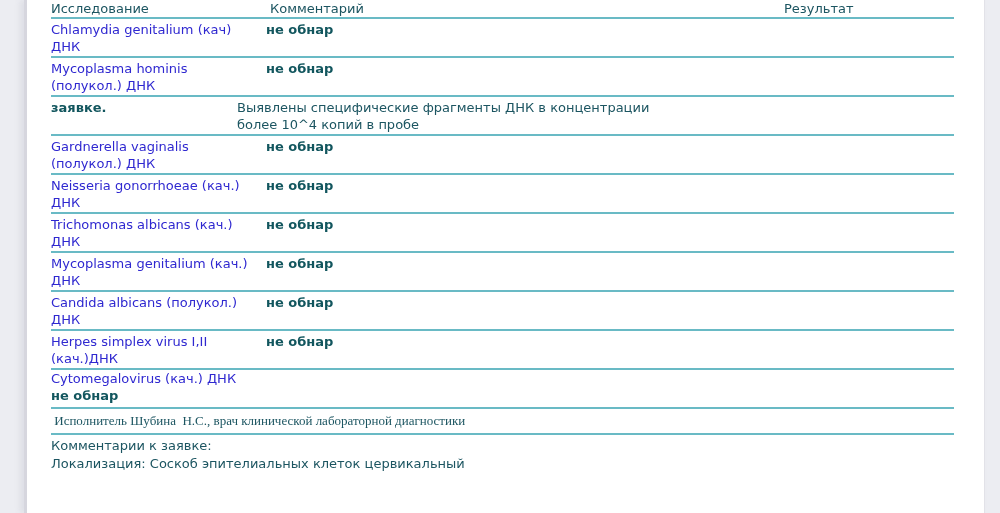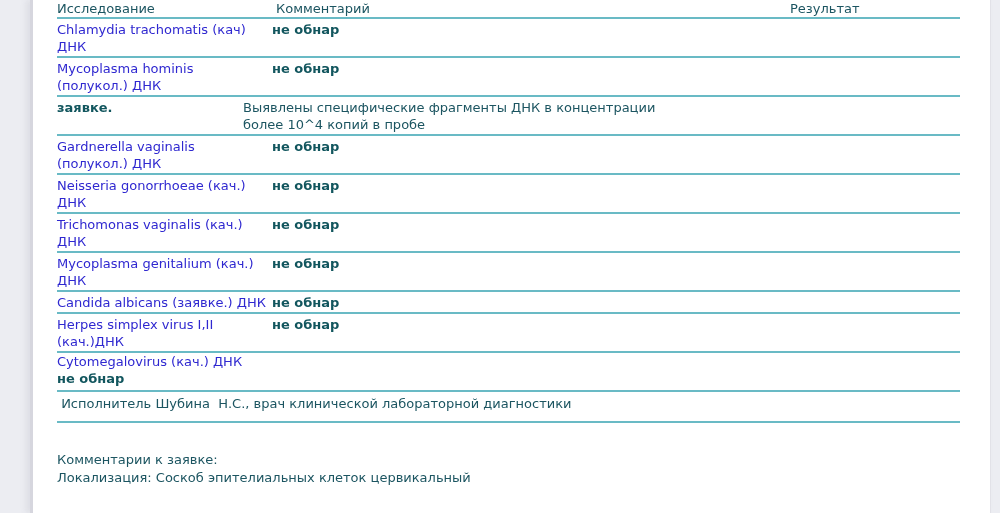--- a/index.html
+++ b/index.html
@@ -3,57 +3,57 @@
 <meta charset="utf-8">
 <style>
   html,body{margin:0;padding:0;}
   body{
     width:1000px;height:513px;position:relative;overflow:hidden;
     background:var(--outside-bg,#ecedf2);
     font-family:"DejaVu Sans","Liberation Sans",sans-serif;
     font-size:13px;color:var(--body-text,#1c5561);
   }
   .page{
-    position:absolute;left:30px;top:0;height:513px;width:961px;
+    position:absolute;left:24px;top:0;height:513px;width:961px;
     background:var(--page-bg,#ffffff);
     border-left:3px solid #d6d6de;border-right:1px solid #e2e2e8;
     box-sizing:border-box;box-shadow:-4px 0 6px rgba(100,100,120,.10);
   }
   .content{margin:0 30px 0 24px;}
   .thead,.row{display:flex;border-bottom:2px solid var(--rule,#69bac5);}
   .thead{padding:1px 0 0;}
   .thead .cell{line-height:16px;}
   .row{padding:2px 0 1px;}
   .row:last-child{padding:0 0 3px;flex-direction:column;}
   .cell{line-height:17px;}
   .c1{flex:none;width:211px;padding-right:4px;}
   .c2{flex:none;width:166px;padding-right:4px;}
   .c3{flex:1;min-width:0;}
   .thc{padding-left:4px;}
   .test{color:var(--test-name,#2f28d0);}
   .result{font-weight:bold;color:var(--result,#12565e);}
   .comment{max-width:455px;margin-left:16px;}
-  .executor{padding:4px 0 10px;border-bottom:2px solid var(--rule,#69bac5);white-space:pre-wrap;}
-  .comments{padding-top:28px;line-height:18px;}
+  .executor{padding:4px 0 4px;border-bottom:2px solid var(--rule,#69bac5);white-space:pre-wrap;font-family:Liberation Serif, serif;}
+  .comments{padding-top:2px;line-height:18px;}
 </style>
 </head>
 <body>
 
 <div class="page">
   <div class="content">
 
     <div class="thead">
       <div class="cell c1">Исследование</div>
       <div class="cell c3 thc">Комментарий</div>
       <div class="cell c2">Результат</div>
     </div>
 
     <div id="rows">
   <div class="row">
-    <div class="cell c1 test">Chlamydia trachomatis (кач) ДНК</div>
+    <div class="cell c1 test">Chlamydia genitalium (кач) ДНК</div>
     <div class="cell c2 result">не обнар</div>
     <div class="cell c3 comment"></div>
   </div>
 
   <div class="row">
     <div class="cell c1 test">Mycoplasma hominis (полукол.) ДНК</div>
     <div class="cell c2 result">не обнар</div>
     <div class="cell c3 comment"></div>
   </div>
 
@@ -68,33 +68,33 @@
     <div class="cell c3 comment"></div>
   </div>
 
   <div class="row">
     <div class="cell c1 test">Neisseria gonorrhoeae (кач.) ДНК</div>
     <div class="cell c2 result">не обнар</div>
     <div class="cell c3 comment"></div>
   </div>
 
   <div class="row">
-    <div class="cell c1 test">Trichomonas vaginalis (кач.) ДНК</div>
+    <div class="cell c1 test">Trichomonas albicans (кач.) ДНК</div>
     <div class="cell c2 result">не обнар</div>
     <div class="cell c3 comment"></div>
   </div>
 
   <div class="row">
     <div class="cell c1 test">Mycoplasma genitalium (кач.) ДНК</div>
     <div class="cell c2 result">не обнар</div>
     <div class="cell c3 comment"></div>
   </div>
 
   <div class="row">
-    <div class="cell c1 test">Candida albicans (заявке.) ДНК</div>
+    <div class="cell c1 test">Candida albicans (полукол.) ДНК</div>
     <div class="cell c2 result">не обнар</div>
     <div class="cell c3 comment"></div>
   </div>
 
   <div class="row">
     <div class="cell c1 test">Herpes simplex virus I,II (кач.)ДНК</div>
     <div class="cell c2 result">не обнар</div>
     <div class="cell c3 comment"></div>
   </div>
 

